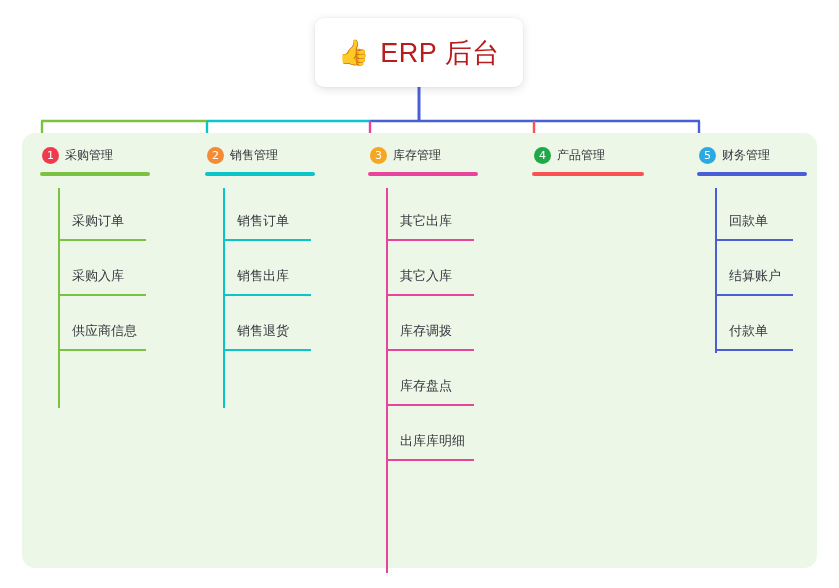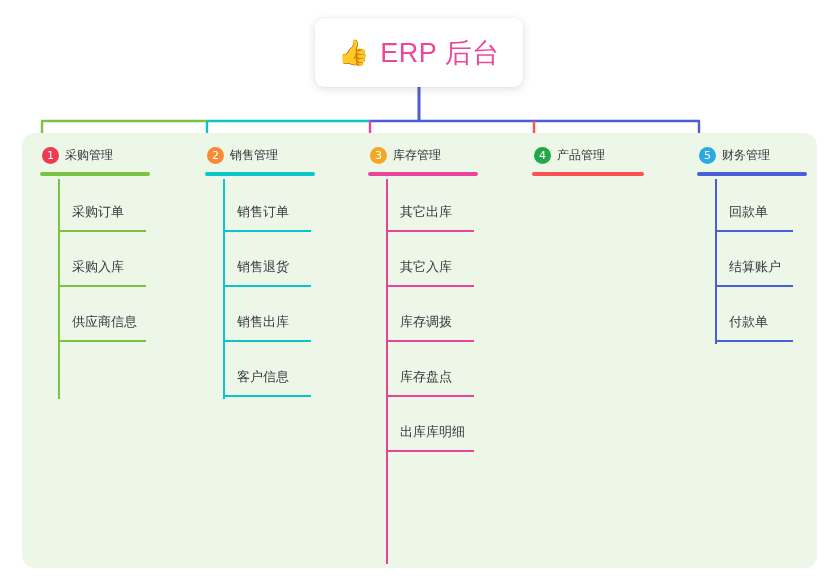--- a/index.html
+++ b/index.html
@@ -16,21 +16,21 @@
   
   .root-node{
     position:absolute;left:315px;top:18px;width:208px;height:69px;
     background:#ffffff;border-radius:9px;
     box-shadow:0 2px 9px rgba(60,64,80,.17), 0 0 0 1px rgba(0,0,0,.015);
     display:flex;align-items:center;justify-content:center;
     box-sizing:border-box;
   }
   .root-inner{display:flex;align-items:center;gap:11px;}
   .root-emoji{font-size:25px;line-height:1;display:block;}
-  .root-title{font-size:27px;color:#ec4899;letter-spacing:.5px;white-space:nowrap;}
+  .root-title{font-size:27px;color:#b91c1c;letter-spacing:.5px;white-space:nowrap;}
 
   
   #links{position:absolute;left:0;top:0;width:839px;height:588px;pointer-events:none;}
 
   
   .panel{
     position:absolute;left:22px;top:133px;width:795px;height:435px;
     background:#edf7e8;border-radius:13px;
   }
 
@@ -38,21 +38,21 @@
   .col{position:absolute;top:143px;}
   .col-head{display:flex;align-items:center;gap:6px;height:24px;padding-left:2px;}
   .badge{
     width:17px;height:17px;border-radius:50%;
     color:#fff;font-size:11px;line-height:17px;text-align:center;
     font-family:"DejaVu Sans",sans-serif;flex:none;
   }
   .head-label{font-size:12px;color:#2f3438;white-space:nowrap;}
   .head-rule{height:4px;border-radius:2px;margin-top:5px;}
 
-  .leaves{position:relative;margin-top:3px;padding-left:18px;}
+  .leaves{position:relative;margin-top:12px;padding-left:18px;}
   .spine{position:absolute;left:18px;top:0;width:2px;}
   .leaf{position:relative;height:55px;}
   .leaf-text{
     position:absolute;left:14px;top:24px;
     font-size:13px;color:#33383d;white-space:nowrap;
   }
   .leaf-rule{position:absolute;left:0;top:51px;height:2px;}
 </style>
 </head>
 <body>
@@ -109,29 +109,25 @@
           <span class="head-label">销售管理</span>
         </div>
         <div class="head-rule" style="background: rgb(11, 197, 201); width: 110px;"></div>
         <div class="leaves">
           <div class="spine" style="background: rgb(11, 197, 201); height: 220px;"></div>
           <div class="leaf">
             <span class="leaf-text">销售订单</span>
             <div class="leaf-rule" style="background: rgb(11, 197, 201); width: 88px;"></div>
           </div>
           <div class="leaf">
-            <span class="leaf-text">销售退货</span>
-            <div class="leaf-rule" style="background: rgb(11, 197, 201); width: 88px;"></div>
-          </div>
-          <div class="leaf">
             <span class="leaf-text">销售出库</span>
             <div class="leaf-rule" style="background: rgb(11, 197, 201); width: 88px;"></div>
           </div>
           <div class="leaf">
-            <span class="leaf-text">客户信息</span>
+            <span class="leaf-text">销售退货</span>
             <div class="leaf-rule" style="background: rgb(11, 197, 201); width: 88px;"></div>
           </div>
         </div>
       </div>
       <div class="col" style="left: 368px;">
         <div class="col-head">
           <span class="badge" style="background: rgb(245, 166, 35);">3</span>
           <span class="head-label">库存管理</span>
         </div>
         <div class="head-rule" style="background: rgb(232, 68, 155); width: 110px;"></div>

